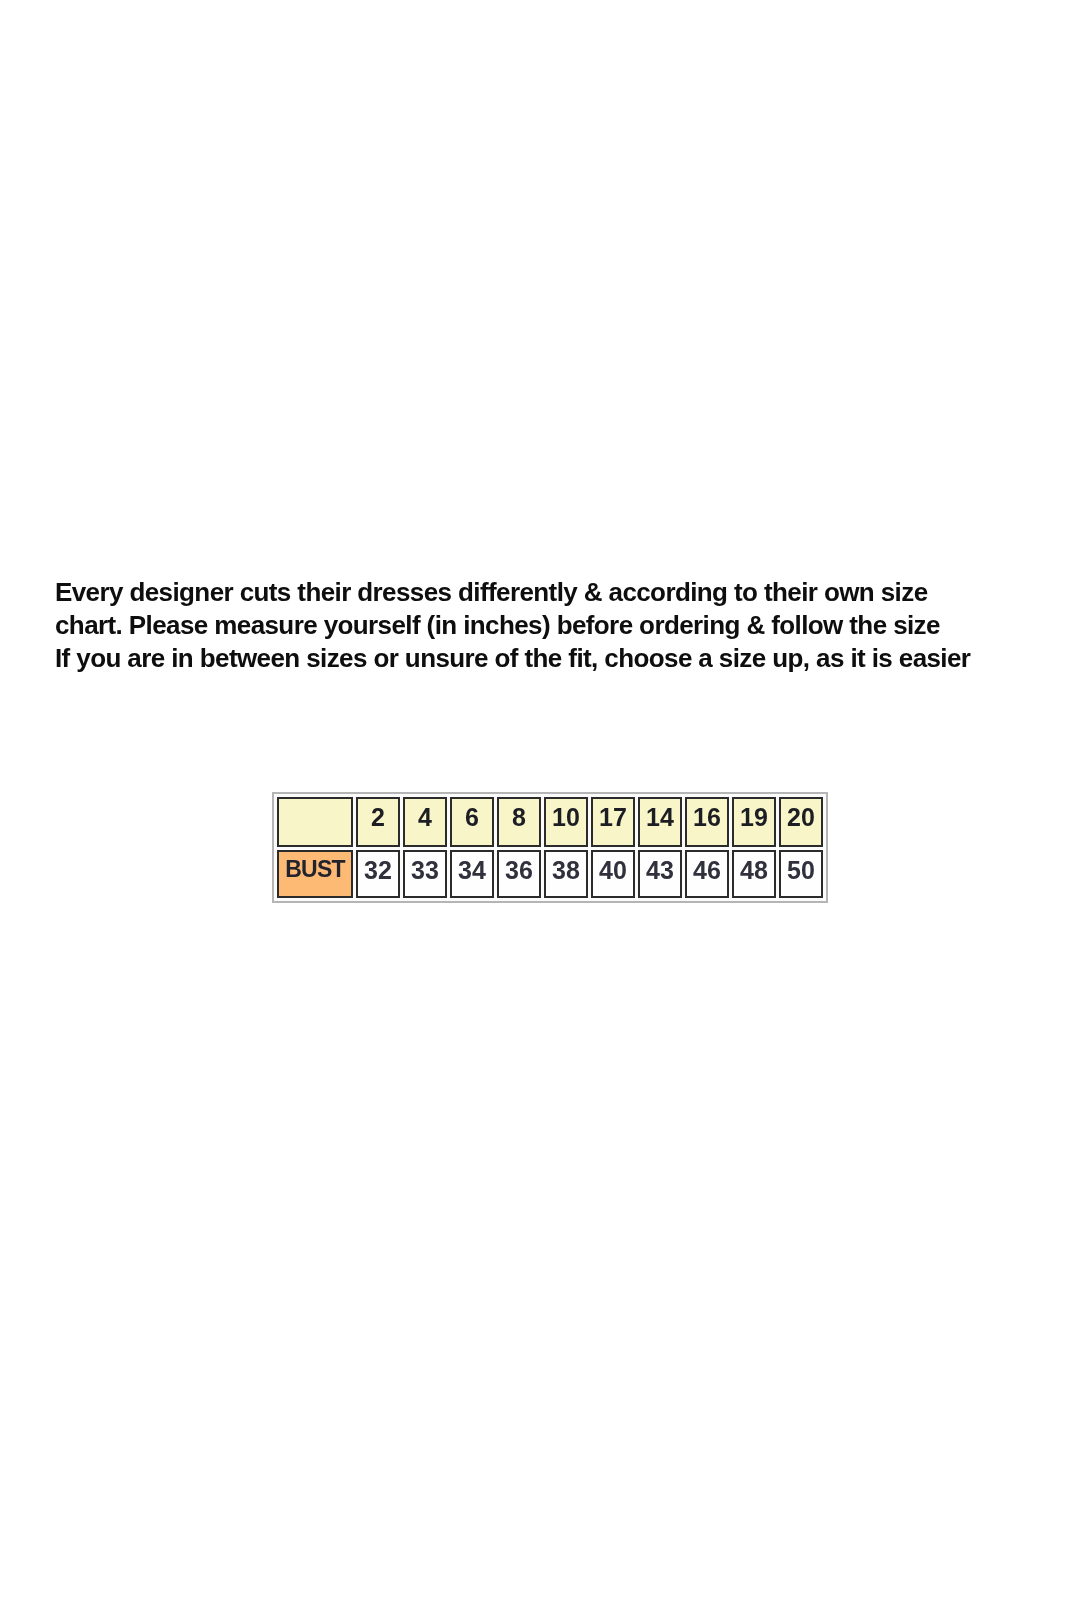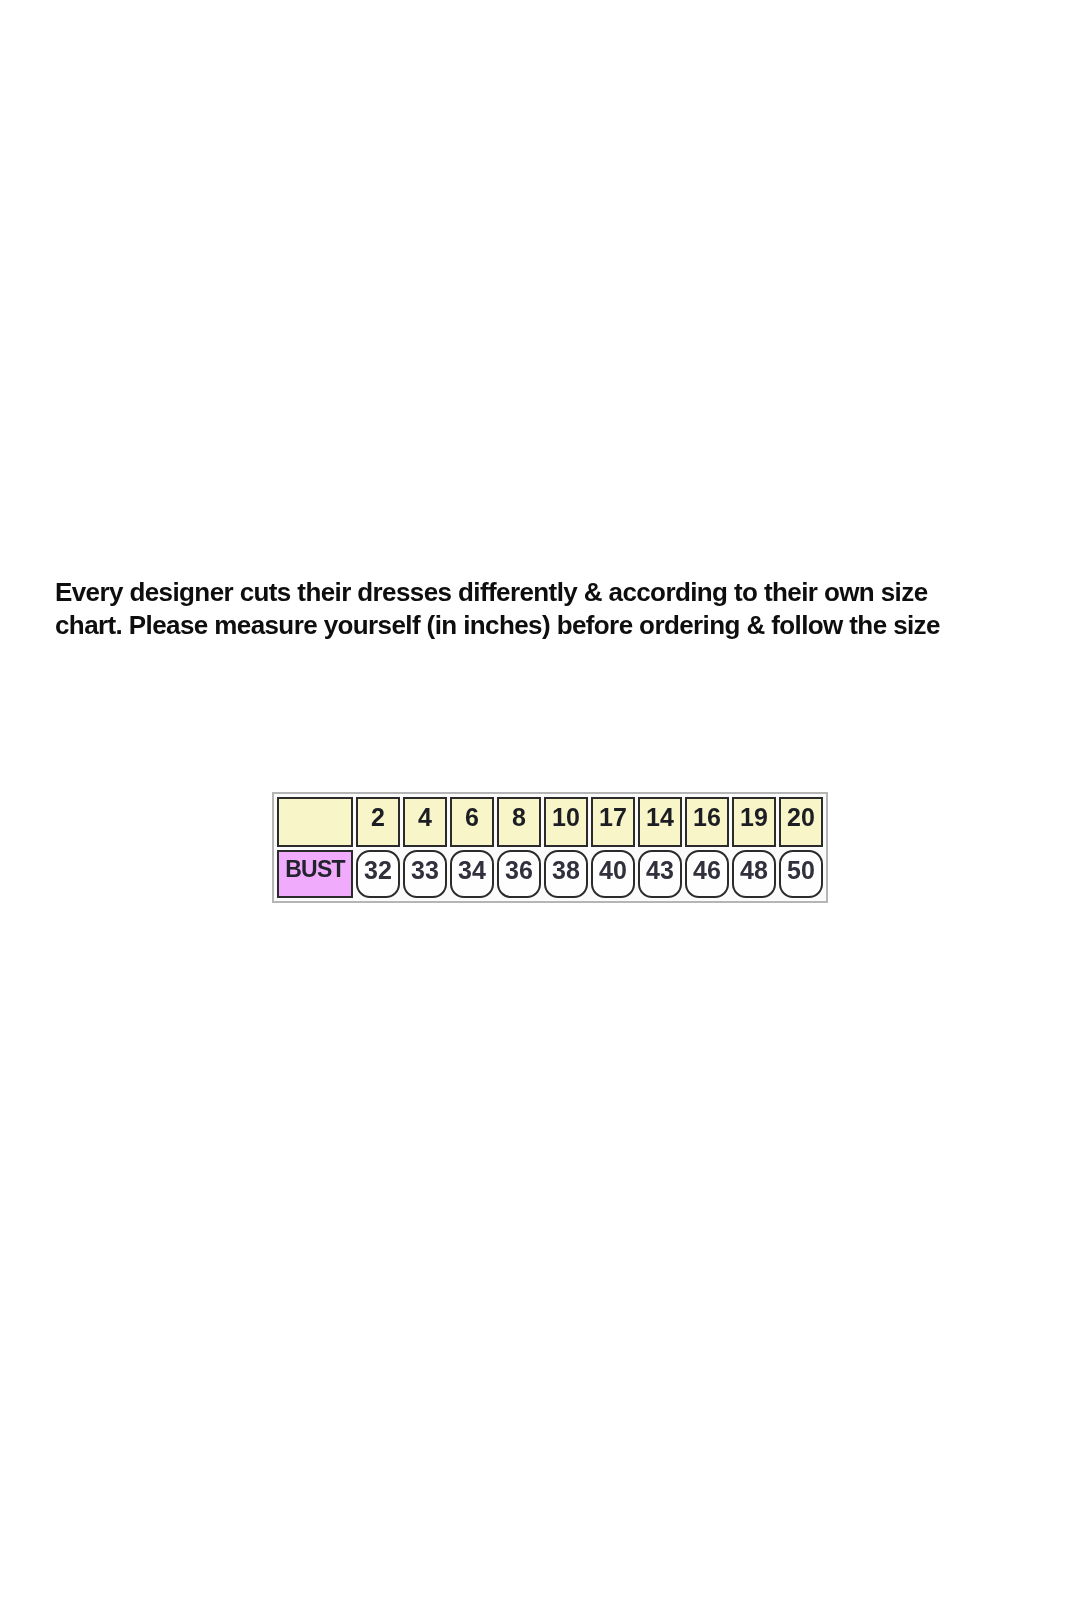--- a/index.html
+++ b/index.html
@@ -49,45 +49,45 @@
     height: 50px;
   }
   .cell-size {
     background: #f8f5c8;
     width: 44px;
     height: 50px;
     font-size: 25px;
     color: #1d1d24;
   }
   .cell-label {
-    background: #f0abfc;
+    background: #fdba74;
     width: 76px;
     height: 48px;
     font-size: 23px;
     letter-spacing: -0.8px;
     color: #23232d;
     margin-left: 32px;
   }
   .cell-value {
     background: #fefefe;
     width: 44px;
     height: 48px;
     font-size: 25px;
     color: #31313d;
-    border-radius: 14px;
   }
 </style>
 </head>
 <body>
 
 <div class="page">
 
   <div class="intro">
     <div>Every designer cuts their dresses differently &amp; according to their own size</div>
     <div>chart. Please measure yourself (in inches) before ordering &amp; follow the size</div>
+    <div>If you are in between sizes or unsure of the fit, choose a size up, as it is easier</div>
   </div>
 
   <table class="size-table">
     <tbody>
       <tr>
         <td class="cell-corner"></td>
         <td class="cell-size">2</td>
         <td class="cell-size">4</td>
         <td class="cell-size">6</td>
         <td class="cell-size">8</td>

